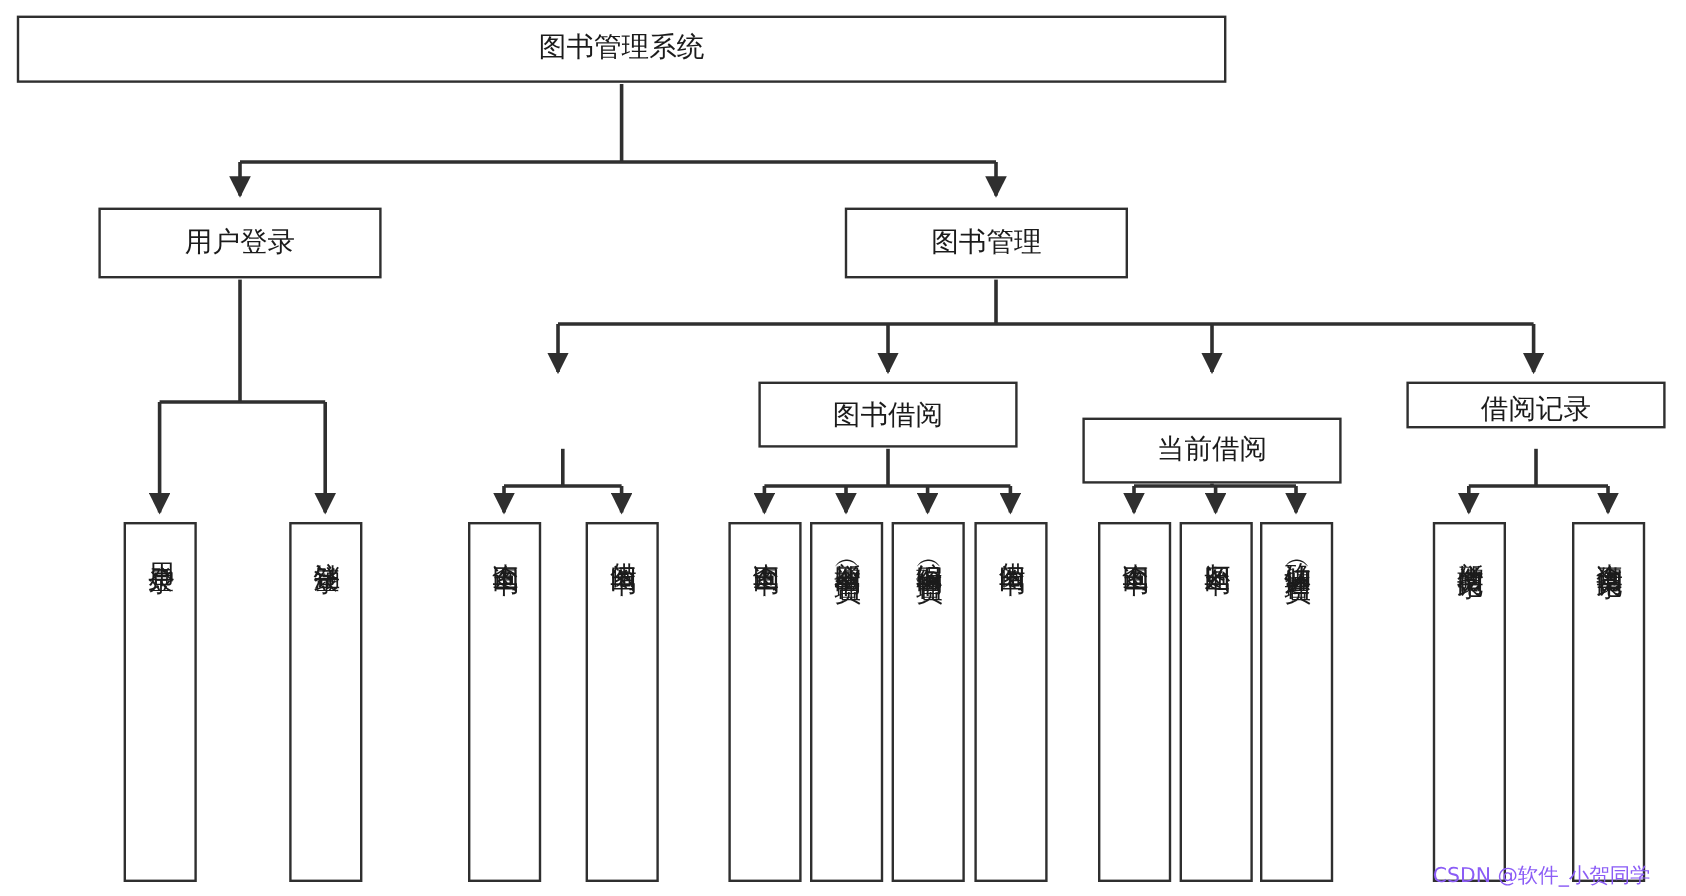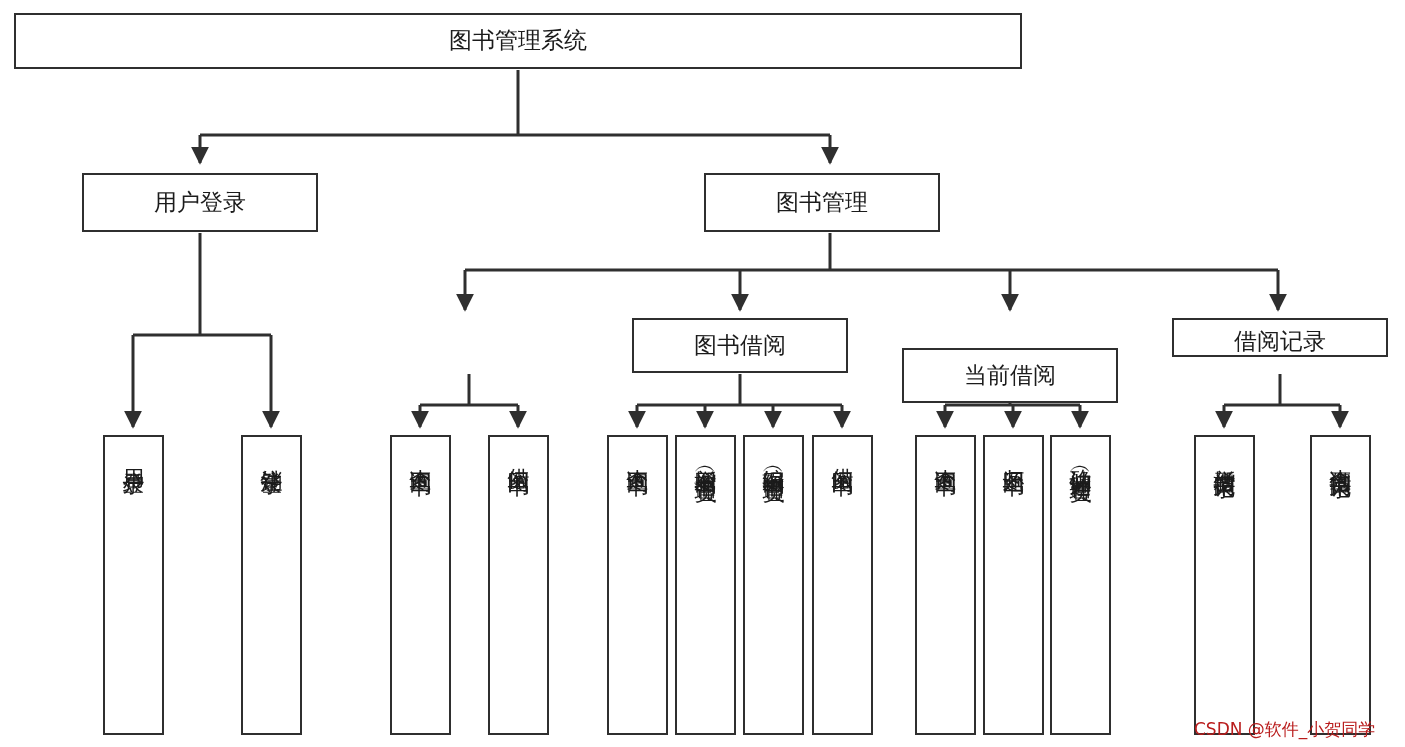--- a/index.html
+++ b/index.html
@@ -56,21 +56,21 @@
   .node.vert .label {
     writing-mode: vertical-rl;
     text-orientation: upright;
     font-size: 22px;
     letter-spacing: 2px;
     white-space: nowrap;
     -webkit-text-orientation: upright;
   }
   .watermark {
     position: absolute;
-    color: #b91c1c;
+    color: #8b5cf6;
     font-size: 17px;
     white-space: nowrap;
     z-index: 3;
     font-family: "DejaVu Sans", "Liberation Sans", sans-serif;
   }
 </style>
 </head>
 <body>
 
 <div id="canvas">

